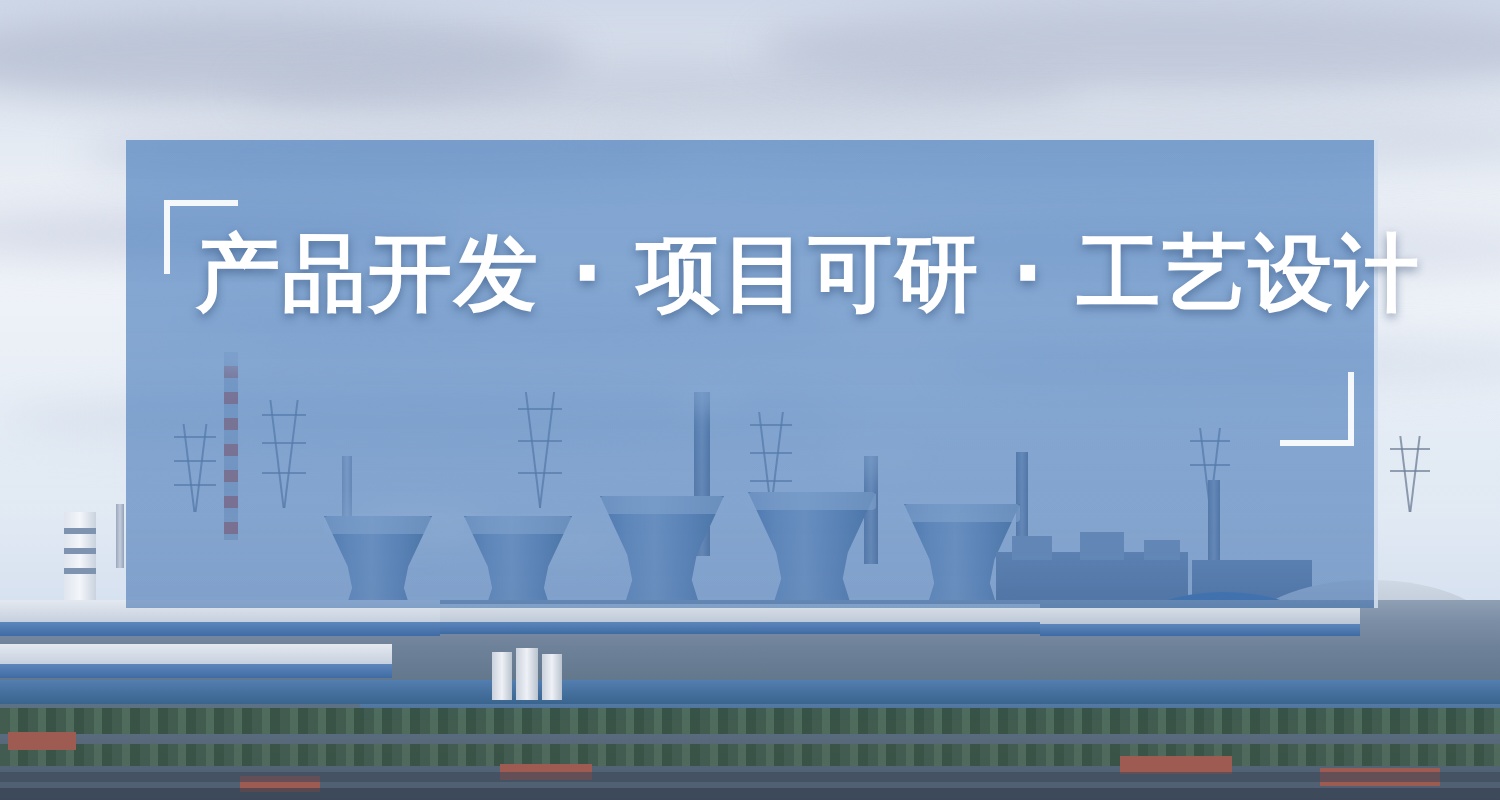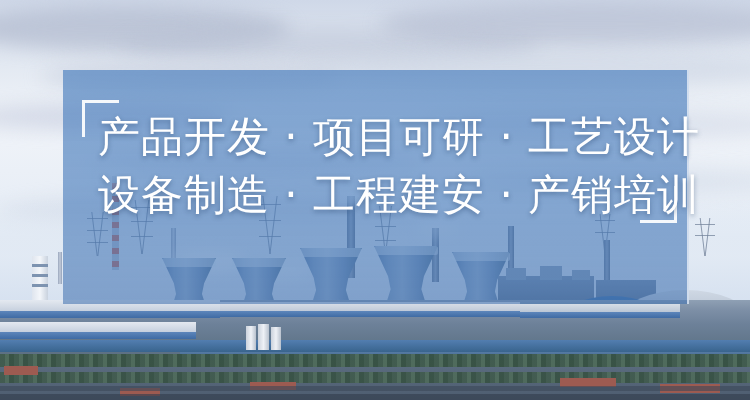--- a/index.html
+++ b/index.html
@@ -102,21 +102,21 @@
   .bracket.br{
     left:640px;top:186px;
     border-bottom:3px solid rgba(255,255,255,.92);
     border-right:3px solid rgba(255,255,255,.92);
   }
 
   .headline{
     position:absolute;left:98px;top:108px;width:570px;
     color:#ffffff;
     font-family:"DejaVu Sans","Liberation Sans",sans-serif;
-    font-size:42px;line-height:58px;font-weight:normal;
+    font-size:42px;line-height:58px;font-weight:bold;
     letter-spacing:1px;white-space:nowrap;
     text-shadow:0 2px 5px rgba(30,60,100,.45);
   }
 
   .subtitle{
     position:absolute;left:120px;top:233px;width:512px;
     text-align:center;color:#f2f6fb;
     font-size:11.5px;line-height:21px;font-weight:bold;
     letter-spacing:1.15px;
     text-shadow:0 1px 3px rgba(30,60,100,.5);
@@ -253,17 +253,16 @@
     <div class="fieldrow" style="left:0px;top:394px;width:750px;height:6px;background:rgba(52,63,78,.65);"></div>
   </div>
 
   <div class="panel"></div>
 
   <div class="bracket tl"></div>
   <div class="bracket br"></div>
 
   <div class="headline">
     <div>产品开发 · 项目可研 · 工艺设计</div>
-    <div>设备制造 · 工程建安 · 产销培训</div>
   </div>
 
 
 </div>
 
 </body></html>

